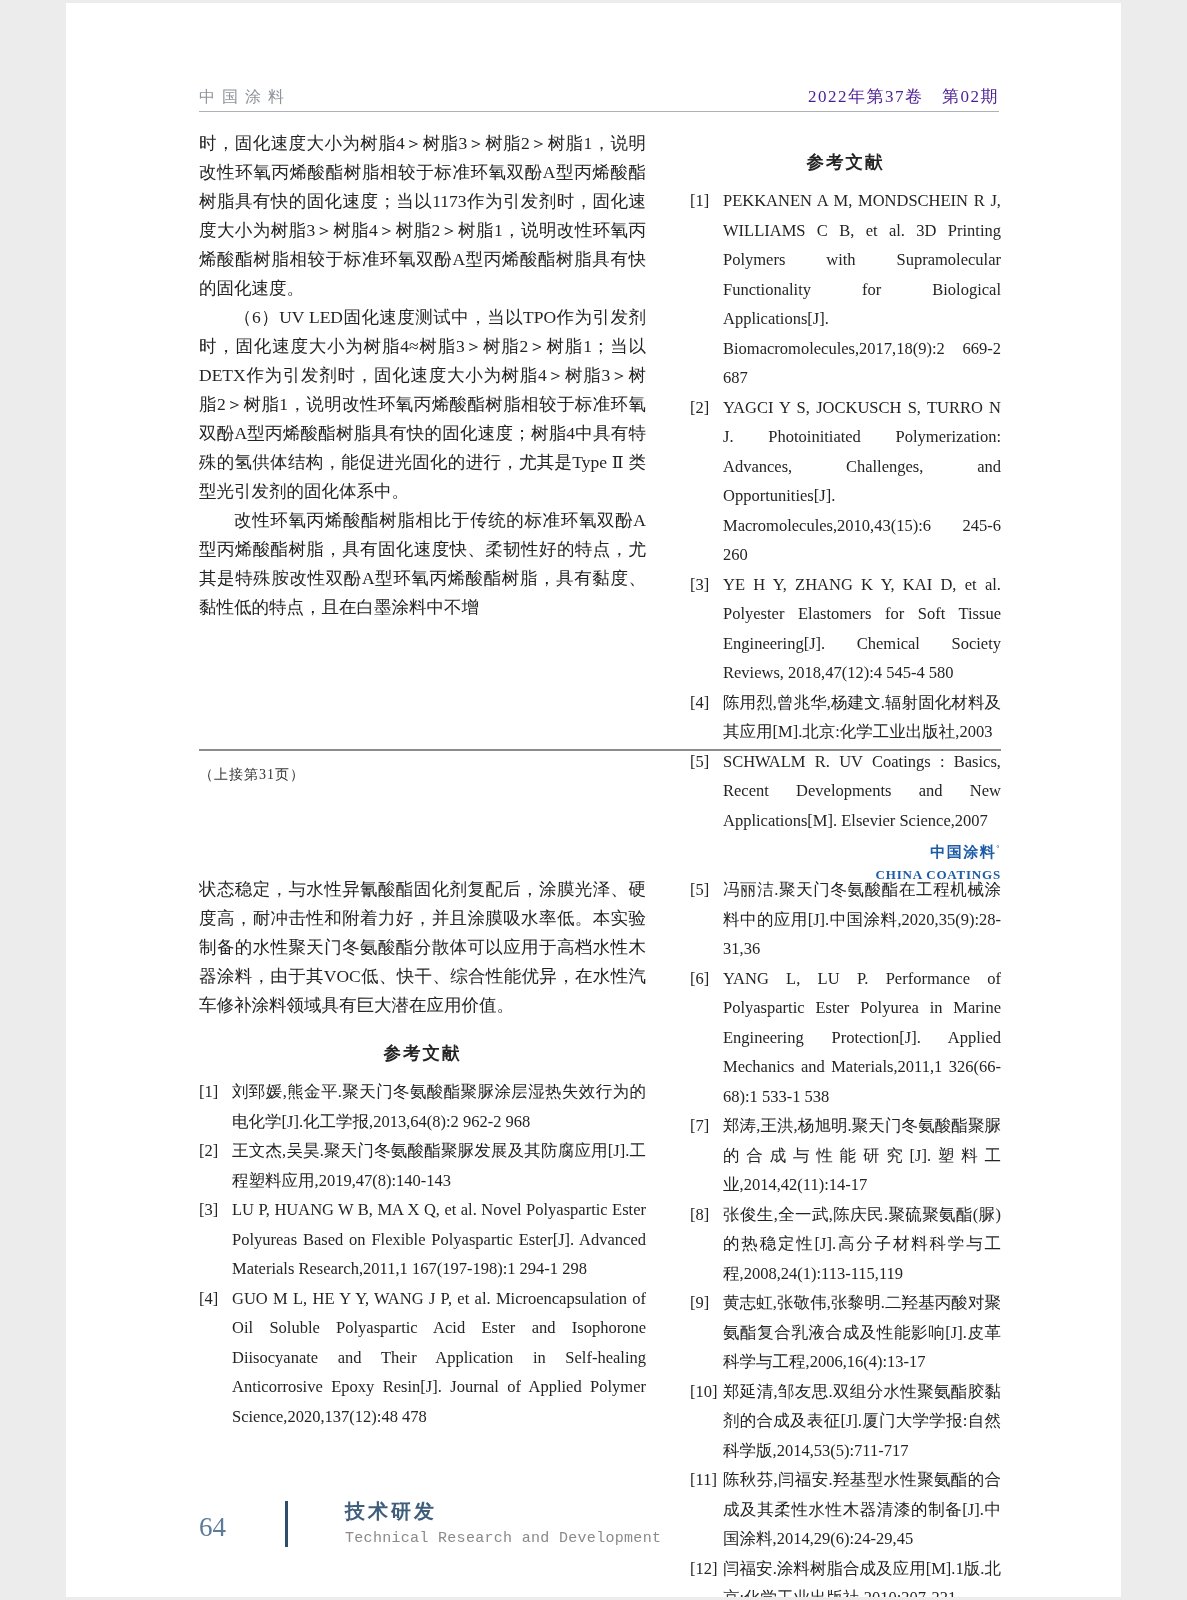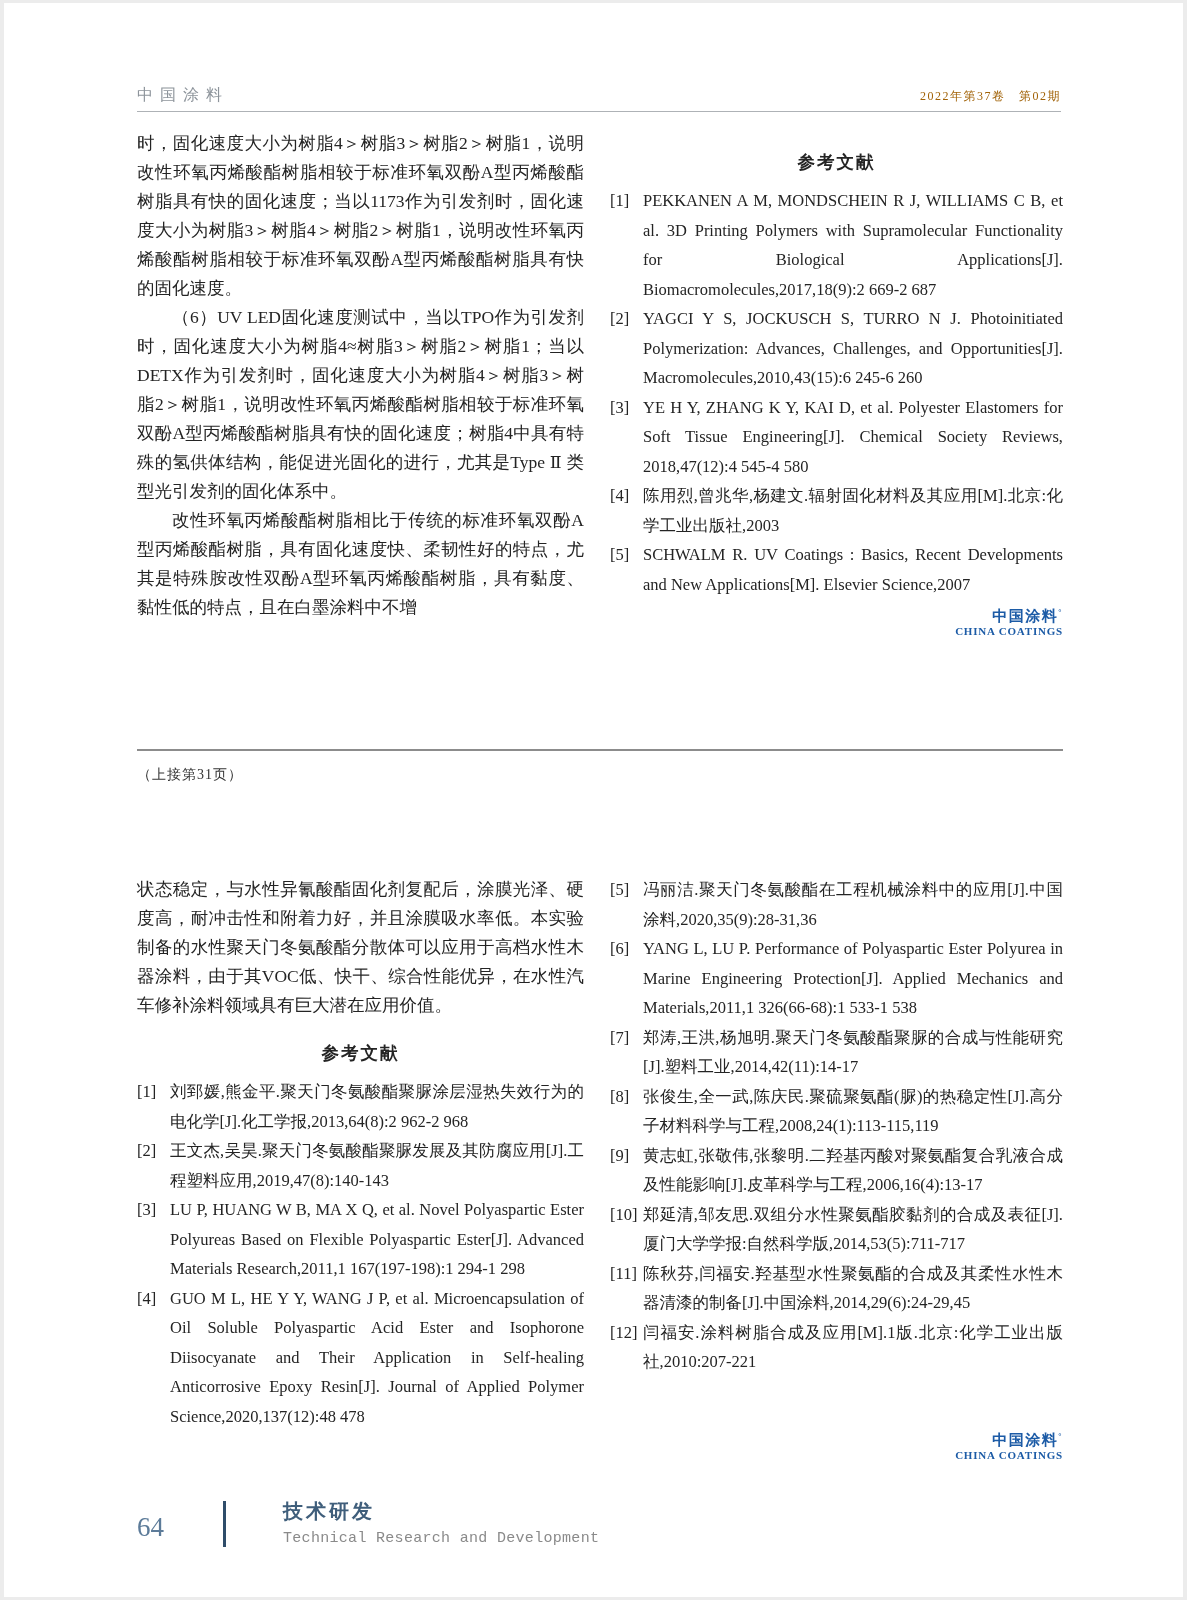--- a/index.html
+++ b/index.html
@@ -1,47 +1,47 @@
 <!DOCTYPE html>
 <html><head>
 <meta charset="utf-8">
 <style>
   * { margin:0; padding:0; box-sizing:border-box; }
   html,body { background:#ececec; }
   body { width:1187px; height:1600px; font-family:"Liberation Serif","DejaVu Serif",serif; }
-  .page { position:relative; width:1179px; height:1594px; margin:3px auto; background:#ffffff; color:#242424; overflow:hidden; }
+  .page { position:relative; width:1055px; height:1594px; margin:3px auto; background:#ffffff; color:#242424; overflow:hidden; }
 
   
   .header { position:absolute; left:133px; right:122px; top:82px; display:flex; justify-content:space-between; align-items:baseline; }
   .journal-name { color:#8d949b; font-size:16px; letter-spacing:7px; }
-  .issue-info { color:#a16207; font-size:12px; letter-spacing:1.5px;margin-left:48px; }
+  .issue-info { color:#4c1d95; font-size:17px; letter-spacing:1.5px;margin-left:48px; }
   .header-rule { position:absolute; left:133px; right:122px; top:108px; border-top:1px solid #aeb2b6; }
 
   
-  .columns { position:absolute; left:133px; right:120px; display:flex; gap:26px; }
+  .columns { position:absolute; left:133px; right:120px; display:flex; gap:44px; }
   .top-columns { top:126px; }
   .bottom-columns { top:872px; }
   .col-left { flex:0 0 447px; }
   .col-right { flex:1; min-width:0; }
 
   
   .para { font-size:17.5px; line-height:29px; text-align:justify; text-indent:0; }
   .col-left p.para:nth-of-type(n+2) { text-indent:2em; }
 
   
   .ref-title { font-size:17.5px; font-weight:bold; text-align:center; letter-spacing:2px; margin:21px 0 12px 0; }
   .ref { display:flex; font-size:16.5px; line-height:29.5px; }
   .ref-label { flex:none; min-width:33px; padding-right:2px; }
   .ref-text { flex:1; text-align:justify; }
 
   
   .logo { text-align:right; margin-top:6px; }
   .logo-cn { color:#1c5ba6; font-weight:bold; font-size:15px; letter-spacing:1.5px; line-height:16px; }
   .logo-mark { font-size:8px; vertical-align:super; }
-  .logo-en { color:#1c5ba6; font-weight:bold; font-size:11px; letter-spacing:0.8px; margin-top:1px; }
+  .logo-en { color:#1c5ba6; font-weight:bold; font-size:13px; letter-spacing:0.8px; margin-top:7px; }
   .logo-bottom { margin-top:52px; }
 
   
   .mid-rule { position:absolute; left:133px; right:120px; top:746px; border-top:2px solid #8c8c8c; }
   .cont-note { position:absolute; left:133px; top:763px; font-size:14px; color:#333333; letter-spacing:1px; }
 
   
   .footer { position:absolute; left:133px; top:1496px; display:flex; align-items:flex-end;gap:47px; }
   .page-num { font-size:27px; color:#5c7b99; margin:0 12px 4px 0; }
   .footer-bar { width:3px; height:46px; background:#2f4d6a; margin-right:10px; }

